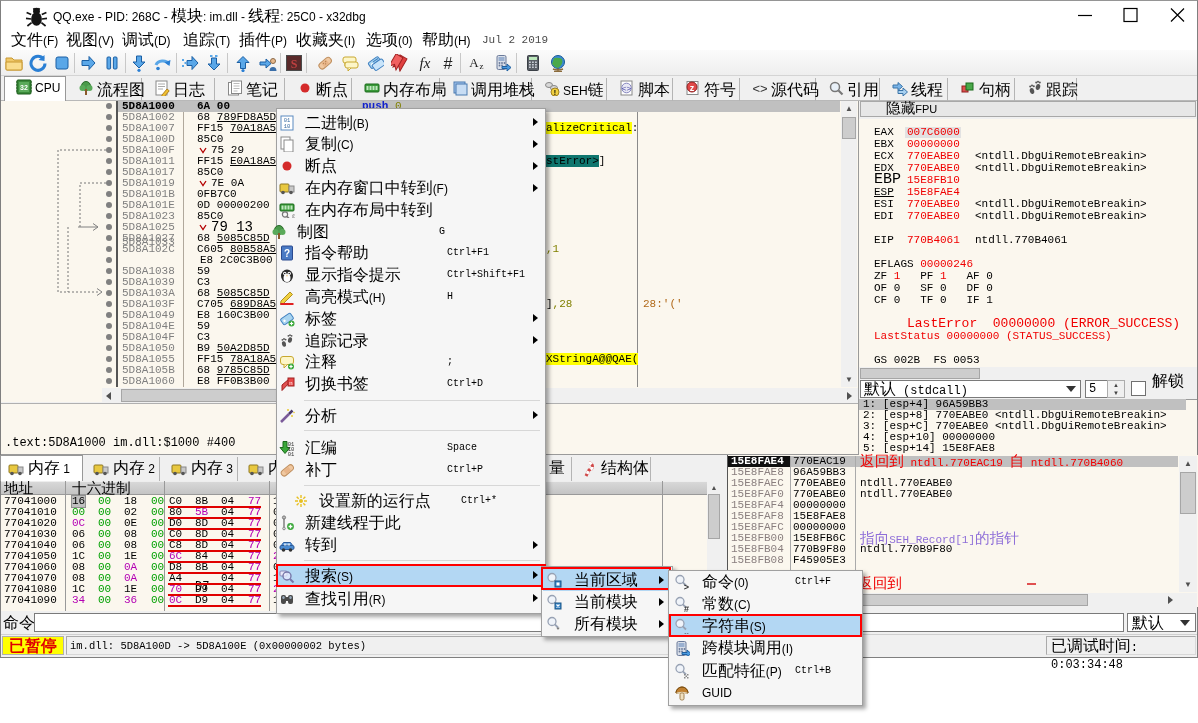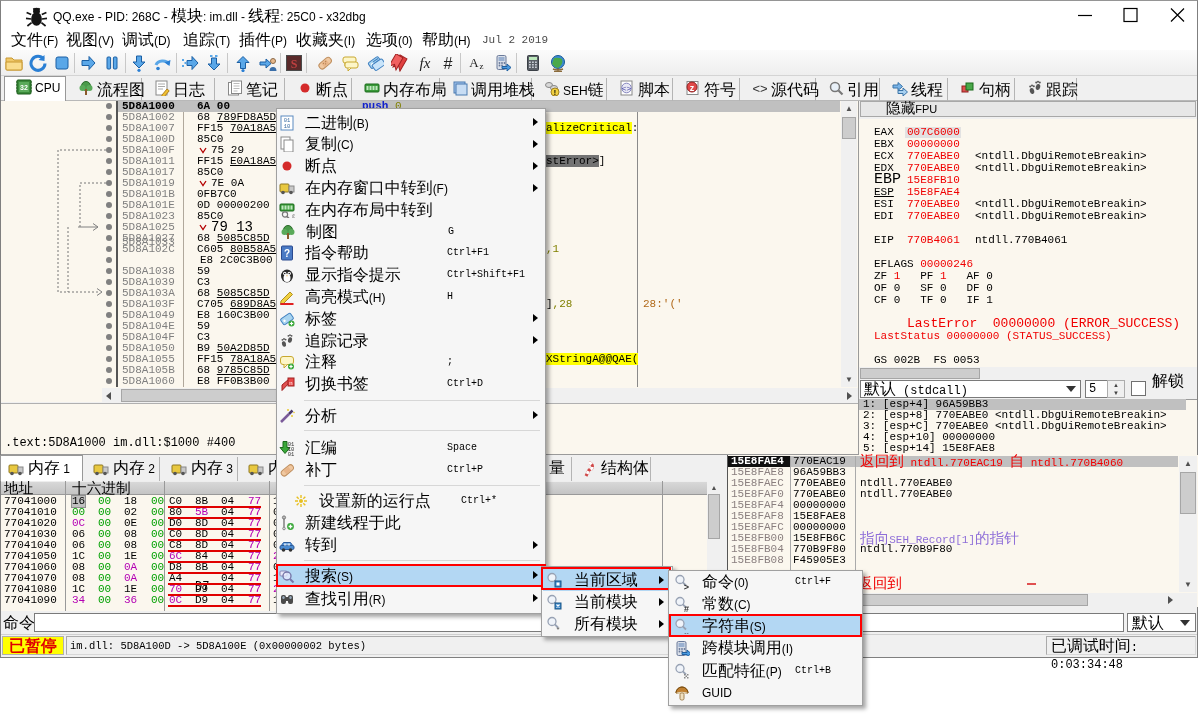--- a/index.html
+++ b/index.html
@@ -390,21 +390,21 @@
 <div class="a" style="left:106px;top:356px;width:6px;height:6px;border-radius:3px;background:#808080"></div>
 <div class="a mono" style="left:122px;top:364px;height:11px;line-height:12px;font-size:11px;color:#7f7f7f">5D8A105B</div>
 <div class="a mono" style="left:197px;top:364px;height:11px;line-height:12px;font-size:11px;color:#000">68 <u>9785C85D</u></div>
 <div class="a" style="left:106px;top:367px;width:6px;height:6px;border-radius:3px;background:#808080"></div>
 <div class="a mono" style="left:122px;top:375px;height:11px;line-height:12px;font-size:11px;color:#7f7f7f">5D8A1060</div>
 <div class="a mono" style="left:197px;top:375px;height:11px;line-height:12px;font-size:11px;color:#000">E8 FF0B3B00</div>
 <div class="a" style="left:106px;top:378px;width:6px;height:6px;border-radius:3px;background:#808080"></div>
 <div class="a mono" style="left:362px;top:100px;height:11px;line-height:12px;font-size:11px;color:#1222cc;font-weight:bold">push</div>
 <div class="a mono" style="left:395px;top:100px;height:11px;line-height:12px;font-size:11px;color:#808000">0</div>
 <div class="a mono" style="left:546px;top:122px;height:11px;line-height:12px;font-size:11px;color:#000;white-space:pre"><span style="background:#ffff00">alizeCritical</span>:</div>
-<div class="a mono" style="left:546px;top:155px;height:11px;line-height:12px;font-size:11px;color:#000;white-space:pre"><span style="background:#737373">stError&gt;</span>]</div>
+<div class="a mono" style="left:546px;top:155px;height:11px;line-height:12px;font-size:11px;color:#000;white-space:pre"><span style="background:#0f766e">stError&gt;</span>]</div>
 <div class="a mono" style="left:546px;top:243px;height:11px;line-height:12px;font-size:11px;color:#808000;white-space:pre">,1</div>
 <div class="a mono" style="left:546px;top:298px;height:11px;line-height:12px;font-size:11px;color:#808000;white-space:pre"><span style="color:#000">]</span>,28</div>
 <div class="a mono" style="left:643px;top:298px;height:11px;line-height:12px;font-size:11px;color:#b06818;white-space:pre">28:'('</div>
 <div class="a mono" style="left:546px;top:353px;height:11px;line-height:12px;font-size:11px;color:#000;white-space:pre"><span style="background:#ffff00">XStringA@@QAE(</span></div>
 <svg class="a" style="left:0px;top:101px" width="116" height="290" viewBox="0 0 116 290">
 <g stroke="#777" fill="none" stroke-dasharray="2,2">
 <path d="M106 49 H58 V191 H96"></path>
 <path d="M106 82 H80 V126"></path>
 <path d="M68 126 V191"></path>
 </g>
@@ -758,21 +758,21 @@
           <rect x="5.5" y="3.5" width="2" height="4"></rect>
           <rect x="8.5" y="3.5" width="2" height="4"></rect>
           <rect x="11.5" y="3.5" width="2" height="4"></rect>
         </g>
         <circle cx="6" cy="12.5" r="2.6" fill="none" stroke="#777" stroke-width="1.2"></circle>
         <path d="M8 14.5 L10.5 17" stroke="#777" stroke-width="1.6"></path>
         <text x="12.5" y="16" font-size="6" fill="#777">@</text>
       </svg></span>
     <span class="lb"><b class="c">在内存布局中转到</b></span>
   </div>
-<div class="mi" style="left:279px;top:220.6px;width:266px;z-index:11">
+<div class="mi" style="left:270px;top:220.6px;width:266px;z-index:11">
     <span class="ic"><svg width="16" height="16" viewBox="0 0 16 16">
         <circle cx="8" cy="6" r="4.5" fill="#4a9a4a" stroke="#2a6a2a"></circle>
         <circle cx="4.5" cy="8" r="3" fill="#5aaa5a"></circle>
         <circle cx="11.5" cy="8" r="3" fill="#5aaa5a"></circle>
         <rect x="7" y="9" width="2" height="6" fill="#8a5a2a"></rect>
       </svg></span>
     <span class="lb"><b class="c">制图</b></span>
     <span class="sc">G</span>
   </div>
 <div class="mi" style="left:278px;top:242.4px;width:266px;z-index:11">

